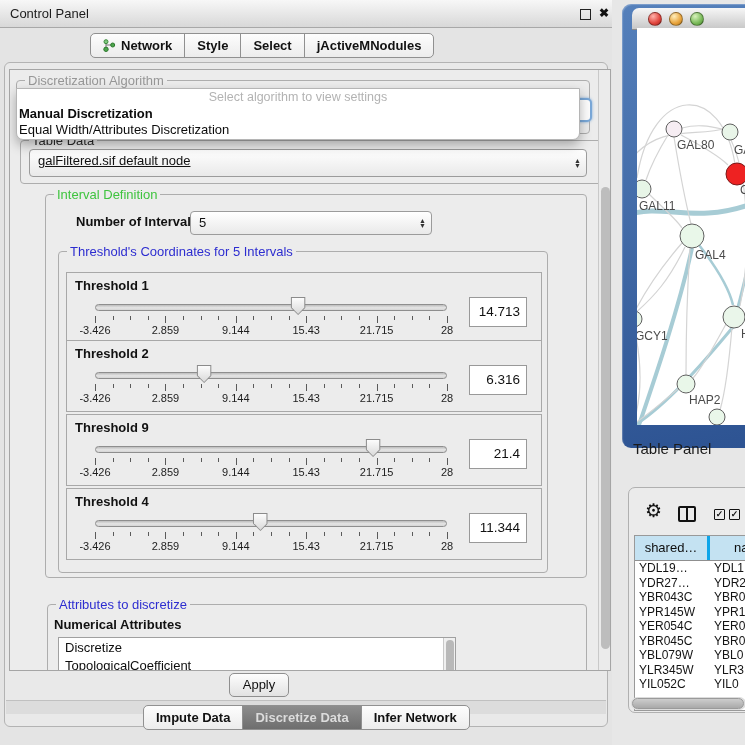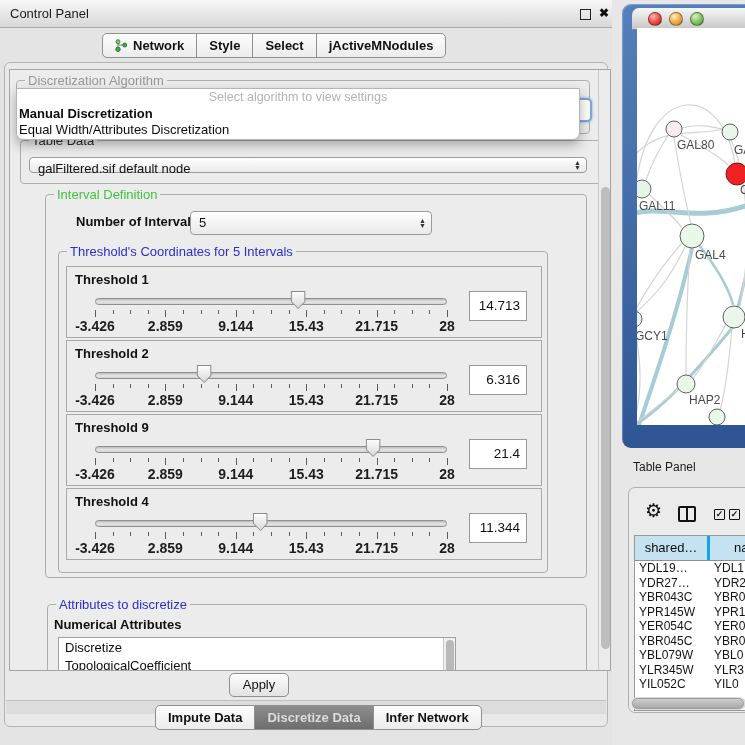--- a/index.html
+++ b/index.html
@@ -12,21 +12,21 @@
   .cp-titlebar { position:absolute; left:0; top:0; width:612px; height:28px;
     background:linear-gradient(#f7f7f7,#d8d8d8); border-bottom:1px solid #a8a8a8; }
   .cp-title { position:absolute; left:10px; top:6px; font-size:13px; color:#1c1c1c; }
   .win-btn { position:absolute; top:7px; width:14px; height:14px; color:#111; font-size:12px; line-height:13px; text-align:center; cursor:default; }
   .btn-float::before { content:""; position:absolute; left:2px; top:2px; width:9px; height:9px; border:1.6px solid #222; }
   .btn-close::before { content:"\2716"; font-weight:bold; }
 
   .tabstrip { position:absolute; display:flex; }
   .tab { height:25px; line-height:23px; padding:0 12px; font-size:13px; font-weight:bold; color:#111;
     background:linear-gradient(#fdfdfd,#ececec); border:1px solid #909090; margin-left:-1px; white-space:nowrap; }
-  .tab.first { border-radius:5px 0 0 5px; margin-left:12px; }
+  .tab.first { border-radius:5px 0 0 5px; margin-left:0; }
   .tab.last { border-radius:0 5px 5px 0; }
   .tab.selected { background:linear-gradient(#8d8d8d,#6e6e6e); color:#dcdcdc; }
   #top-tabs { left:90px; top:33px; }
   #bottom-tabs { left:143px; top:705px; z-index:5; }
   .net-icon { display:inline-block; width:13px; height:13px; vertical-align:-2px; margin-right:5px; }
 
   .cp-outer { position:absolute; left:4px; top:62px; width:604px; height:665px;
     background:#e9e9e9; border:1px solid #b3b3b3; border-radius:6px; }
   .cp-bottom-strip { position:absolute; left:1px; top:637px; width:600px; height:14px;
     background:#dcdcdc; border-top:1px solid #c0c0c0; }
@@ -54,42 +54,42 @@
   .popup-placeholder { text-align:center; color:#b3b3b3; font-size:12.5px; line-height:17px; }
   .popup-item { font-size:13px; line-height:16px; padding-left:2px; color:#0c0c0c; }
   .popup-item.bold { font-weight:bold; }
 
   #tabledata-group { left:10px; top:70px; width:582px; height:44px; }
   .combo { position:absolute; background:linear-gradient(#ffffff,#e9e9e9); border:1px solid #9b9b9b;
     border-radius:4px; font-size:13px; color:#111; line-height:22px; padding-left:8px; }
   .spinner { position:absolute; right:5px; top:50%; transform:translateY(-50%); font-size:7px; line-height:5px; color:#333; }
   .spinner::before { content:"\25B2"; display:block; }
   .spinner::after  { content:"\25BC"; display:block; }
-  #tabledata-combo { left:8px; top:16px; width:558px; height:16px; }
+  #tabledata-combo { left:8px; top:8px; width:558px; height:28px;text-decoration:underline; }
 
   #interval-group { left:35px; top:124px; width:542px; height:384px; }
   #noi-label { position:absolute; left:30px; top:19px; font-size:13px; font-weight:bold; color:#111; }
   #noi-combo { left:144px; top:16px; width:242px; height:24px; }
   #thresh-group { position:absolute; left:12px; top:56px; width:490px; height:322px; border:1px solid #adadad; border-radius:4px; }
 
   .th-panel { position:absolute; left:7px; width:476px; height:72px; background:#ececec; border:1px solid #a8a8a8; }
   .th-title { position:absolute; left:8px; top:5px; font-size:13px; font-weight:bold; color:#111; }
   .slider { position:absolute; left:0; top:0; width:100%; height:100%; }
   .track { position:absolute; left:28px; top:31px; width:352px; height:7px; border:1px solid #8e8e8e; border-radius:4px;
     background:linear-gradient(#bdbdbd,#e5e5e5 55%,#d4d4d4); }
   .thumb { position:absolute; top:24px; width:15px; height:18px; transform:translateX(-50%); margin-left:28px;
     clip-path:polygon(0 0,100% 0,100% 58%,50% 100%,0 58%); background:#8b8b8b; }
   .thumb::after { content:""; position:absolute; inset:1px; clip-path:polygon(0 0,100% 0,100% 58%,50% 100%,0 58%);
     background:linear-gradient(#fcfcfc,#d9d9d9); }
   .thumb-pos { position:absolute; left:28px; top:0; width:352px; height:0; }
   .ticks { position:absolute; left:28px; top:43px; width:352px; height:8px; }
   .ticks i { position:absolute; top:0; width:1px; height:4px; background:#5a5a5a; }
   .ticks i.major { height:7px; }
   .scale { position:absolute; left:28px; top:51px; width:352px; height:12px; }
-  .scale span { position:absolute; transform:translateX(-50%); font-size:14px; font-weight:bold; color:#1d1d1d; white-space:nowrap; }
+  .scale span { position:absolute; transform:translateX(-50%); font-size:11px; font-weight:normal; color:#1d1d1d; white-space:nowrap; }
   .th-value { position:absolute; left:402px; top:24px; width:58px; height:30px; background:#fff; border:1px solid #999;
     font-size:13.5px; color:#111; text-align:right; line-height:28px; padding-right:6px; }
 
   #attrs-group { left:37px; top:534px; width:540px; height:150px; }
   #attrs-heading { position:absolute; left:6px; top:12px; font-size:13px; font-weight:bold; color:#111; }
   #attr-list { position:absolute; left:10px; top:32px; width:398px; height:120px; background:#fff; border:1px solid #a0a0a0; overflow:hidden; }
   .attr-item { font-size:13px; line-height:17px; padding:1px 6px 0 6px; color:#0d0d0d; }
   #attr-sb { position:absolute; right:0; top:0; width:12px; height:100%; background:#f0f0f0; border-left:1px solid #c9c9c9; }
   #attr-sb-thumb { position:absolute; left:2px; top:2px; width:8px; height:94%; background:#b9b9b9; border-radius:4px; }
 
@@ -103,21 +103,21 @@
     background:linear-gradient(#f6f6f6,#c7c7c7); border-bottom:1px solid #8a8a8a; }
   .tlight { position:absolute; top:4px; width:14px; height:14px; border-radius:50%; border:1px solid rgba(0,0,0,0.35); }
   .tl-red    { left:16px; background:radial-gradient(circle at 35% 28%, #ffb3ab, #e1443c 60%, #9c2620); }
   .tl-yellow { left:37px; background:radial-gradient(circle at 35% 28%, #ffeebb, #e8a33b 60%, #b0781e); }
   .tl-green  { left:58px; background:radial-gradient(circle at 35% 28%, #d8f2bc, #78b958 60%, #4d8a30); }
   #net-canvas { position:absolute; left:637px; top:28px; width:108px; height:397px; background:#fff; overflow:hidden; }
   #net-svg { width:108px; height:397px; display:block; }
   #net-svg text { font-family:"Liberation Sans", sans-serif; font-size:12px; fill:#4a4a4a; }
 
   
-  #tp-title { position:absolute; left:633px; top:460px; font-size:12px; color:#1b1b1b; }
+  #tp-title { position:absolute; left:633px; top:440px; font-size:15px; color:#1b1b1b; }
   #tp-box { position:absolute; left:628px; top:487px; width:125px; height:226px; background:#ebebeb;
     border:1px solid #b0b0b0; border-radius:7px 0 0 7px; }
   .gear { position:absolute; left:16px; top:13px; font-size:19px; line-height:19px; color:#111; }
   .gear::before { content:"\2699"; }
   .split-icon { position:absolute; left:49px; top:18px; width:18px; height:16px; border:2px solid #111; border-radius:2px; }
   .split-icon::after { content:""; position:absolute; left:6px; top:0; width:2px; height:12px; background:#111; }
   .cbx { position:absolute; top:21px; width:11px; height:11px; border:1.6px solid #111; border-radius:1px;
     font-size:9px; line-height:9px; font-weight:bold; color:#111; text-align:center; }
   .cbx::after { content:"\2713"; }
   .cbx1 { left:85px; } .cbx2 { left:100px; }
@@ -185,21 +185,21 @@
           <span class="grp-label lbl-green">Interval Definition</span>
           <div id="noi-label">Number of Intervals</div>
           <div class="combo" id="noi-combo">
             <span>5</span>
             <span class="spinner"></span>
           </div>
 
           <div id="thresh-group">
             <span class="grp-label lbl-blue">Threshold's Coordinates for 5 Intervals</span>
 
-            <div class="th-panel" style="top:14px;">
+            <div class="th-panel" style="top:20px;">
               <div class="th-title">Threshold 1</div>
               <div class="slider">
                 <div class="track"></div>
                 <div class="thumb-pos">
                     <div class="thumb" style="left: 57.7%; margin-left: 0px;"></div>
                   </div>
                 <div class="ticks">
                     <i class="major" style="left: 0%;"></i>
                     <i style="left: 5%;"></i>
                     <i style="left: 10%;"></i>

